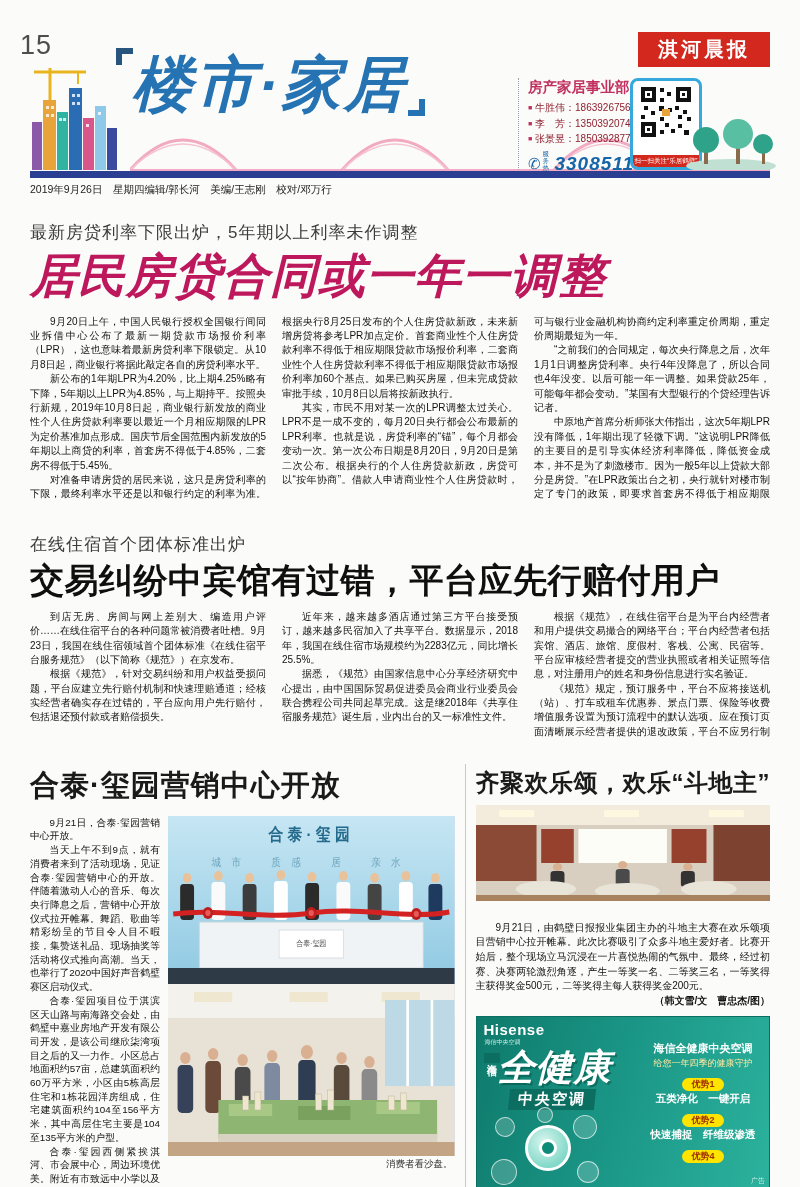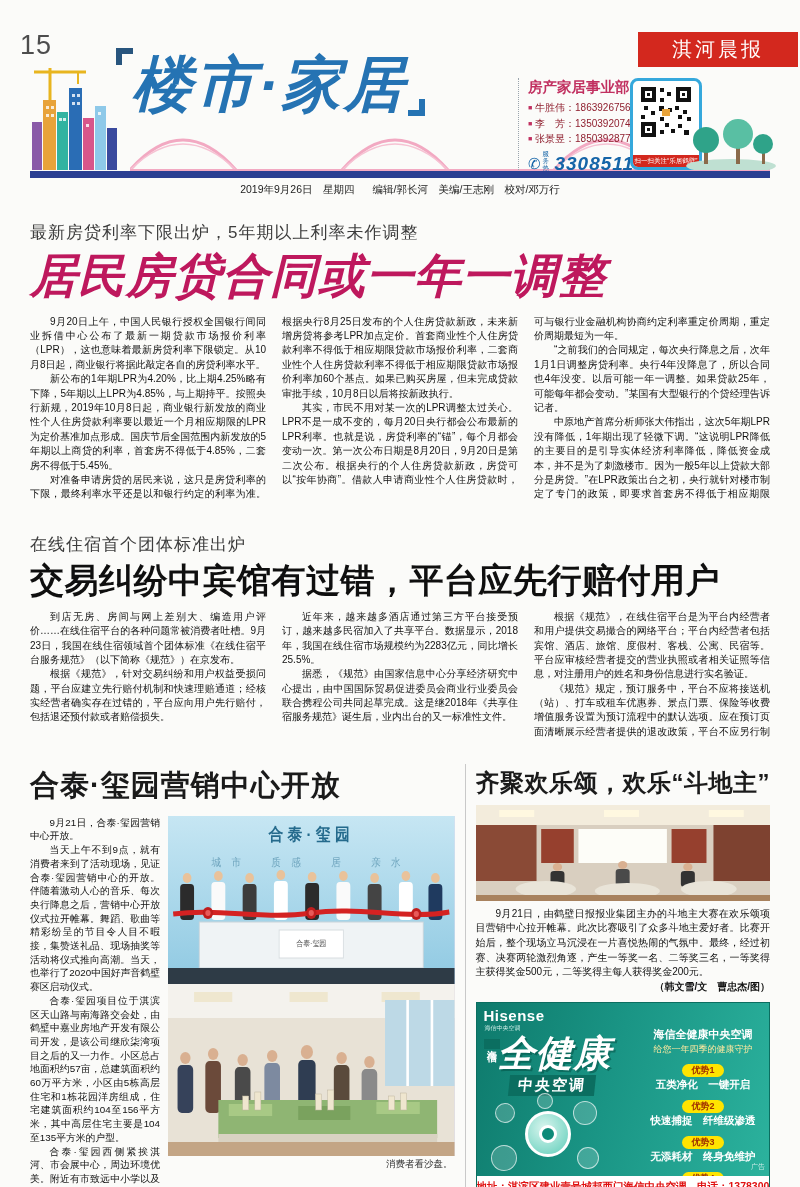--- a/index.html
+++ b/index.html
@@ -23,24 +23,24 @@
   .dept { color:#c13060; font-weight:bold; font-size:14.5px; margin-bottom:3px; white-space:nowrap; }
   .contact-line { font-size:10px; color:#8f1f2e; line-height:1.55; white-space:nowrap; }
   .contact-line .sq { color:#c13060; font-size:7px; vertical-align:1px; }
   .hotline-row { display:flex; align-items:center; margin-top:3px; }
   .phone-ic { color:#1565a8; font-size:15px; margin-right:2px; }
   .hotline-label { font-size:6.5px; color:#1565a8; line-height:1.1; margin-right:3px; }
   .hotline-num { font-size:19px; font-weight:bold; font-style:italic; color:#1565a8; letter-spacing:1px; }
   .qr-block { position:absolute; left:600px; top:32px; width:72px; height:92px; border:3px solid #35a8dc; border-radius:8px; background:#fff; overflow:hidden; }
   .qr-block svg { display:block; margin:3px auto 0 auto; }
   .qr-strip { position:absolute; left:0; right:0; bottom:0; background:#d3281e; color:#fff; font-size:6.5px; text-align:center; line-height:12px; white-space:nowrap; }
-  .paper-box { position:absolute; left:608px; top:-14px; width:160px; background:#d3281e; color:#fff; font-family:"Liberation Serif", serif; font-weight:normal; font-size:20px; text-align:center; padding:4px 0; letter-spacing:3px; }
+  .paper-box { position:absolute; left:608px; top:-14px; width:132px; background:#d3281e; color:#fff; font-family:"Liberation Serif", serif; font-weight:bold; font-size:20px; text-align:center; padding:4px 0; letter-spacing:3px; }
   .trees-illu { position:absolute; right:-6px; bottom:8px; width:90px; height:52px; }
 
-  .daterow { display:flex; justify-content:center; margin:5px 30px 0 30px; font-size:10.5px; color:#222;gap:18px; }
+  .daterow { display:flex; justify-content:flex-start; margin:5px 30px 0 30px; font-size:10.5px; color:#222; }
 
   
   .art { margin:0 30px; }
   .art1 { margin-top:24px; }
   .kicker { font-size:17px; color:#3c3c3c; letter-spacing:1px; }
   .headline1 { font-size:47px; font-weight:bold; color:#be185d; letter-spacing:1px; line-height:1.12; margin:6px 0 12px 0;font-style:italic; }
   .headline2 { font-size:34px; font-weight:bold; color:#0f0f0f; letter-spacing:0.5px; line-height:1.15; margin:5px 0 10px 0; }
   .body3 { column-count:3; column-gap:16px; font-size:10px; line-height:1.44; text-align:justify; color:#111; overflow:hidden; }
   .body3 p { text-indent:2em; }
   .b1 { height:200px; }
@@ -53,21 +53,21 @@
   .bot-right { flex:1; border-left:1px solid #c9c9c9; padding-left:10px; margin-left:10px; }
   .headline3 { font-size:29px; font-weight:bold; letter-spacing:1px; margin:2px 0 10px 0; }
   .headline4 { font-size:24px; font-weight:bold; letter-spacing:0.5px; margin:3px 0 6px 0; white-space:nowrap; }
   .a3-body { display:flex; gap:8px; }
   .a3-text { width:130px; font-size:9.8px; line-height:1.4; text-align:justify; color:#111; height:418px; overflow:hidden; }
   .a3-text p { text-indent:2em; }
   .byline { display:block; text-align:right; font-weight:bold; }
   .a3-photos { flex:1; }
   .photo { width:100%; display:block; background:#dde; }
   .caption { font-size:9.5px; color:#333; text-align:right; margin:2px 2px 5px 0; }
-  .a4-body { font-size:10px; line-height:1.46; text-align:justify; color:#111; margin-top:6px; }
+  .a4-body { font-size:10px; line-height:1.46; text-align:justify; color:#111; margin-top:20px; }
   .a4-body p { text-indent:2em; }
 
   
   .ad { position:relative; margin-top:8px; height:196px; border:1px solid #0b6e60;
         background:linear-gradient(105deg,#0e7a6c 0%,#1a9585 45%,#2cb39e 100%); overflow:hidden; }
   .ad-logo { position:absolute; top:4px; left:7px; color:#fff; font-weight:bold; font-size:15px; letter-spacing:0.5px; }
   .ad-logo-sub { position:absolute; top:21px; left:8px; color:#cfeee8; font-size:6px; }
   .ad-vert { position:absolute; left:7px; top:36px; writing-mode:vertical-rl; background:#0b6e60; color:#fff; font-size:10px; font-weight:bold; padding:3px 1px; letter-spacing:2px; }
   .ad-big { position:absolute; left:21px; top:26px; font-size:37px; font-weight:bold; font-style:italic; color:#fff; letter-spacing:1px; text-shadow:2px 2px 0 rgba(0,70,60,.45); }
   .ad-big-sub { position:absolute; left:32px; top:72px; background:#0b6e60; color:#fff; font-size:15px; font-weight:bold; padding:1px 9px; transform:skewX(-6deg); letter-spacing:2px; }
@@ -410,24 +410,20 @@
           <div class="ad-slogan2">给您一年四季的健康守护</div>
           <div class="adv">
             <span class="adv-badge">优势1</span>
             <div class="adv-text">五类净化　一键开启</div>
           </div>
           <div class="adv">
             <span class="adv-badge">优势2</span>
             <div class="adv-text">快速捕捉　纤维级渗透</div>
           </div>
           <div class="adv">
-            <span class="adv-badge">优势3</span>
-            <div class="adv-text">无添耗材　终身免维护</div>
-          </div>
-          <div class="adv">
             <span class="adv-badge">优势4</span>
             
           </div>
         </div>
         <div class="ad-mark">广告</div>
         <div class="ad-addr">地址：淇滨区建业壹号城邦西门海信中央空调　电话：13783002805</div>
       </div>
     </div>
   </div>
 

